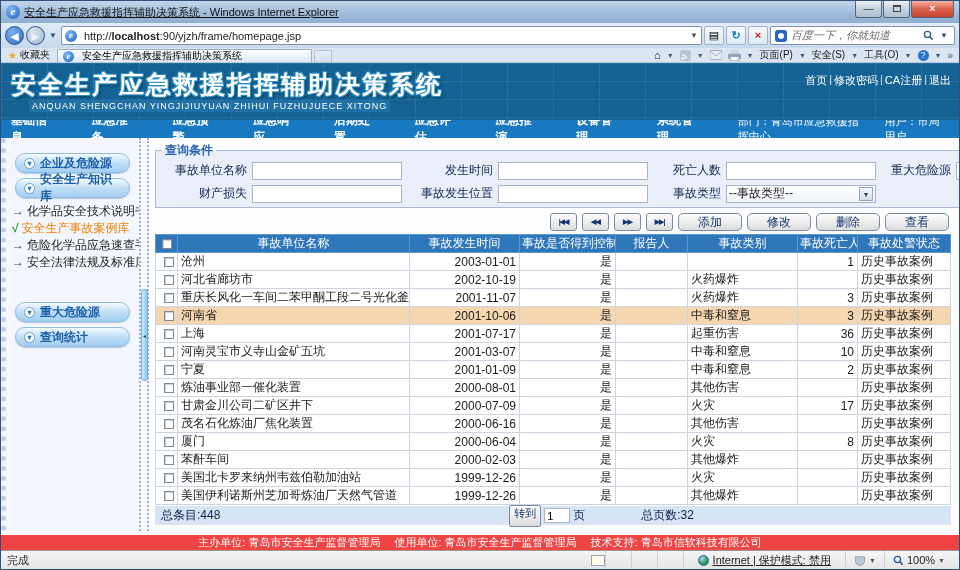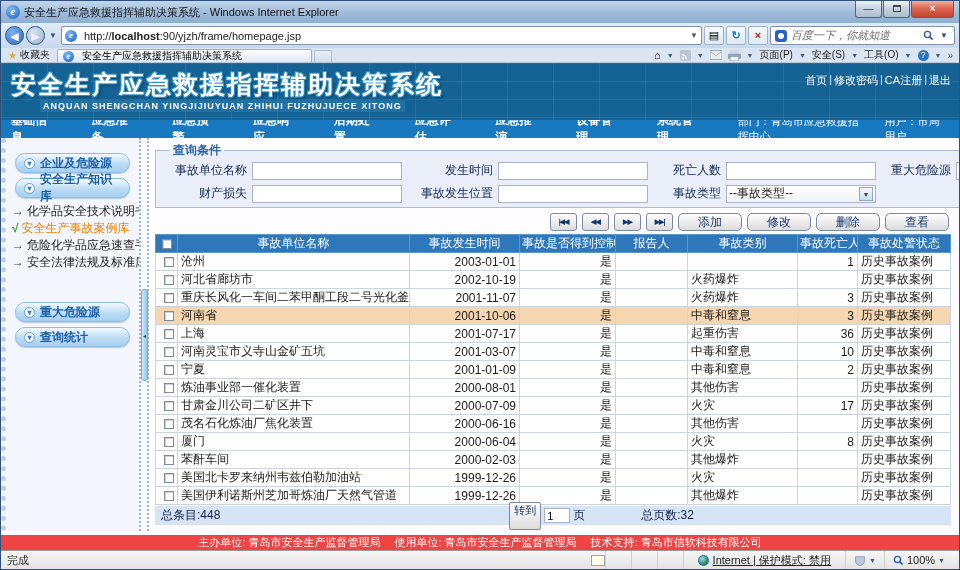--- a/index.html
+++ b/index.html
@@ -2,21 +2,21 @@
 <html><head>
 <meta charset="utf-8">
 <style>
   * { margin:0; padding:0; box-sizing:border-box; }
   body { font-family:"Liberation Sans", sans-serif; background:#2a2a2a; }
   .window { width:960px; height:570px; display:flex; flex-direction:column; border:1px solid #30507a; overflow:hidden; background:#fff; }
 
   
   .titlebar { height:22px; background:linear-gradient(#c2d6ea,#9cb9d8 60%,#8fafd1); display:flex; align-items:center; padding:0 5px; flex:0 0 auto; }
   .ie-ico { width:14px; height:14px; border-radius:50%; background:radial-gradient(circle at 35% 30%,#7db8ef,#1e62c8); color:#fff; font:bold italic 11px/13px "Liberation Serif",serif; text-align:center; margin-right:4px; flex:0 0 auto; }
-  .title-text { font-size:11px; color:#111; white-space:nowrap; overflow:hidden; }
+  .title-text { font-size:11px; color:#111; white-space:nowrap; overflow:hidden;text-decoration:underline; }
   .winbtns { margin-left:auto; display:flex; align-self:flex-start; }
   .winbtn { width:27px; height:17px; border:1px solid #54647c; border-top:none; border-radius:0 0 3px 3px; background:linear-gradient(#eef3f8,#c3d0de 50%,#aebfd1); color:#333; font:10px/15px "Liberation Sans",sans-serif; text-align:center; margin-left:1px; }
   .winbtn.close { width:43px; background:linear-gradient(#f4b0a0,#de6852 45%,#c4432e); color:#fff; font-weight:bold; }
   .maxglyph { display:inline-block; width:8px; height:7px; border:1px solid #444; border-top-width:2px; margin-top:4px; }
 
   .navbar { height:25px; background:linear-gradient(#e2ecf7,#c7d8ec); display:flex; align-items:center; padding:0 4px; gap:2px; flex:0 0 auto; }
   .navcircle { width:19px; height:19px; border-radius:50%; border:1px solid #2a568f; text-align:center; font-size:11px; line-height:18px; color:#fff; flex:0 0 auto; }
   .navcircle.back { background:radial-gradient(circle at 35% 30%,#7fb1e8,#2b6bc9); }
   .navcircle.fwd  { background:radial-gradient(circle at 35% 30%,#d7e2ee,#9fb6cf); color:#eef; }
   .tiny-drop { font-size:8px; color:#37506e; padding:0 2px; }
@@ -42,21 +42,21 @@
   .cmdbar .ic { font-size:11px; }
   .cmdbar .dd { font-size:7px; color:#44597a; }
   .helpcirc { width:11px; height:11px; border-radius:50%; background:#2a72c8; color:#fff; font-size:9px; line-height:11px; text-align:center; }
 
   
   .app-header { height:57px; background:#156394; position:relative; flex:0 0 auto;
     background-image:linear-gradient(rgba(255,255,255,.07) 1px, transparent 1px), linear-gradient(90deg, rgba(255,255,255,.07) 1px, transparent 1px);
     background-size:46px 18px; }
   .app-title { position:absolute; left:10px; top:5px; color:#fff; font-size:25px; font-weight:bold; letter-spacing:2px;
     text-shadow:1px 1px 0 #2e8ec4, -1px -1px 0 #2e8ec4, 1px -1px 0 #2e8ec4, -1px 1px 0 #2e8ec4, 2px 2px 3px #0a3d5c; }
-  .app-sub { position:absolute; left:28px; top:37px; color:#fff; font-size:9px; font-weight:bold; letter-spacing:1px; background:rgba(41,125,180,.55); padding:1px 3px;margin-left:11px; }
+  .app-sub { position:absolute; left:28px; top:37px; color:#fff; font-size:9px; font-weight:normal; letter-spacing:1px; background:rgba(41,125,180,.55); padding:1px 3px; }
   .head-links { position:absolute; right:8px; top:10px; color:#fff; font-size:11px; display:flex; gap:2px; }
   .head-links span.sep { color:#cfe4f2; }
   .head-links a { color:#fff; text-decoration:none; }
 
   .menubar { height:18px; background:#1878c0; display:flex; align-items:center; padding:0 10px; gap:40px; color:#fff; font-size:12px; font-weight:bold; flex:0 0 auto; }
   .menubar .right { margin-left:auto; font-weight:normal; font-size:11px; display:flex; gap:18px; }
 
   
   .content { flex:1 1 auto; display:flex; background:#fff; overflow:hidden; }
   .sidebar { width:138px; background:#f3f6fc; border-left:5px dotted #c3cde0; padding-top:10px; flex:0 0 auto; }
@@ -67,42 +67,42 @@
   .side-link .arr { color:#3c3c3c; font-weight:bold; font-size:12px; }
   .side-link.active { color:#f07f00; }
   .side-link.active .arr { color:#2d9e2d; }
   .gap18 { height:16px; }
 
   .splitter { width:10px; background:#f7f9fd; border-left:2px dotted #9fb0cc; border-right:2px dotted #9fb0cc; position:relative; flex:0 0 auto; }
   .splitter .handle { position:absolute; top:50%; left:0; transform:translateY(-50%); width:7px; height:92px; background:linear-gradient(90deg,#cfe9fb,#8fc7ee); border:1px solid #6aaede; border-radius:3px; color:#246; font-size:6px; line-height:92px; text-align:center; }
 
   .main { flex:1 1 auto; padding:4px 8px 0 6px; background:#fdfdff; display:flex; flex-direction:column; overflow:hidden; }
   fieldset.qbox { border:1px solid #aebbd6; background:#e9eef9; padding:2px 4px 4px; }
-  fieldset.qbox legend { color:#2b64ae; font-size:12px; font-weight:bold; padding:0 3px; margin-left:10px; }
+  fieldset.qbox legend { color:#2b64ae; font-size:12px; font-weight:bold; padding:0 3px; margin-left:2px; }
   .qgrid { display:grid; grid-template-columns:92px 158px 88px 158px 70px 158px 72px 1fr; align-items:center; row-gap:4px; }
   .qlabel { text-align:right; padding-right:5px; font-size:12px; color:#102a52; white-space:nowrap; }
   .qinput { height:18px; border:1px solid #a9b4c8; background:#fff; width:150px; font-size:12px; padding:0 2px; }
   .qselect { height:18px; border:1px solid #a9b4c8; background:linear-gradient(#fff,#f0f3f8); width:150px; font-size:12px; color:#222; display:flex; align-items:center; padding:0 2px; }
   .qselect .dd { margin-left:auto; width:14px; height:14px; background:linear-gradient(#f4f8fc,#cfdcea); border:1px solid #93a7bf; font-size:7px; line-height:13px; text-align:center; color:#345; }
   .btnrow { display:flex; justify-content:flex-end; gap:8px; padding-right:10px; }
 
   .toolbar { display:flex; justify-content:flex-end; align-items:center; gap:5px; margin:5px 2px 3px 0; }
   .pagerbtn { width:27px; height:18px; border:1px solid #7b8ba5; border-radius:3px; background:linear-gradient(#fefefe,#dcdcdc); color:#14366e; font-size:7px; font-weight:bold; text-align:center; line-height:16px; letter-spacing:-1px; }
   .actbtn { width:64px; height:18px; border:1px solid #7b8ba5; border-radius:5px; background:linear-gradient(#fefefe,#dcdcdc); color:#14366e; font-size:12px; text-align:center; line-height:16px; }
 
   table.grid { width:100%; border-collapse:collapse; table-layout:fixed; font-size:12px; }
   table.grid th { background:#2e77ba; color:#fff; font-weight:normal; border:1px solid #5a97cc; height:17px; padding:0 2px; overflow:hidden; white-space:nowrap; }
   table.grid td { border:1px solid #ccd4e0; height:16px; padding:0 3px; background:#fff; overflow:hidden; white-space:nowrap; color:#1a1a1a; }
   table.grid tr.hl td { background:#f4d7b0; }
   .a-c { text-align:right; } .a-r { text-align:right; } .a-l { text-align:left; }
   .cb { display:inline-block; width:10px; height:10px; border:1px solid #7f8b9b; background:#fff; box-shadow:inset 1px 1px 1px #c9cfd8; vertical-align:middle; }
 
   .tfoot { height:19px; background:#d7e4f6; display:flex; align-items:center; font-size:12px; color:#10224a; padding:0 6px; margin-top:1px; }
   .tfoot .sp1 { flex:1.15; } .tfoot .sp2 { width:56px; } .tfoot .sp3 { flex:1; }
-  .gotobtn { height:28px; border:1px solid #7b8ba5; border-radius:2px; background:linear-gradient(#fefefe,#dcdcdc); font-size:11px; padding:0 4px; line-height:14px; color:#14366e; }
+  .gotobtn { height:22px; border:1px solid #7b8ba5; border-radius:2px; background:linear-gradient(#fefefe,#dcdcdc); font-size:11px; padding:0 4px; line-height:14px; color:#14366e; }
   .pageinput { width:26px; height:15px; border:1px solid #a9b4c8; background:#fff; font-size:11px; padding:0 2px; margin:0 3px; }
 
   .site-footer { height:15px; background:#ef4444; color:#fff; font-size:11px; text-align:center; line-height:15px; flex:0 0 auto; white-space:nowrap; overflow:hidden; }
   .pregap { height:4px; background:#fdfdff; flex:0 0 auto; }
 
   .statusbar { height:19px; background:linear-gradient(#f6f6f6,#e4e4e4); border-top:1px solid #9a9a9a; display:flex; align-items:center; font-size:11px; color:#222; padding:0 6px; flex:0 0 auto; }
   .statusbar .zone { display:flex; align-items:center; gap:4px; border-left:1px solid #cfcfcf; padding:0 14px; height:100%;text-decoration:underline; }
   .globe { width:11px; height:11px; border-radius:50%; background:radial-gradient(circle at 35% 30%,#9fd8f2,#2c8b3f 70%); border:1px solid #1c6ba8; }
   .miscbox { width:14px; height:11px; border:1px solid #9aa6b5; background:#fffbe8; margin-left:auto; }
   .sepcell { width:26px; height:100%; border-left:1px solid #cfcfcf; }

